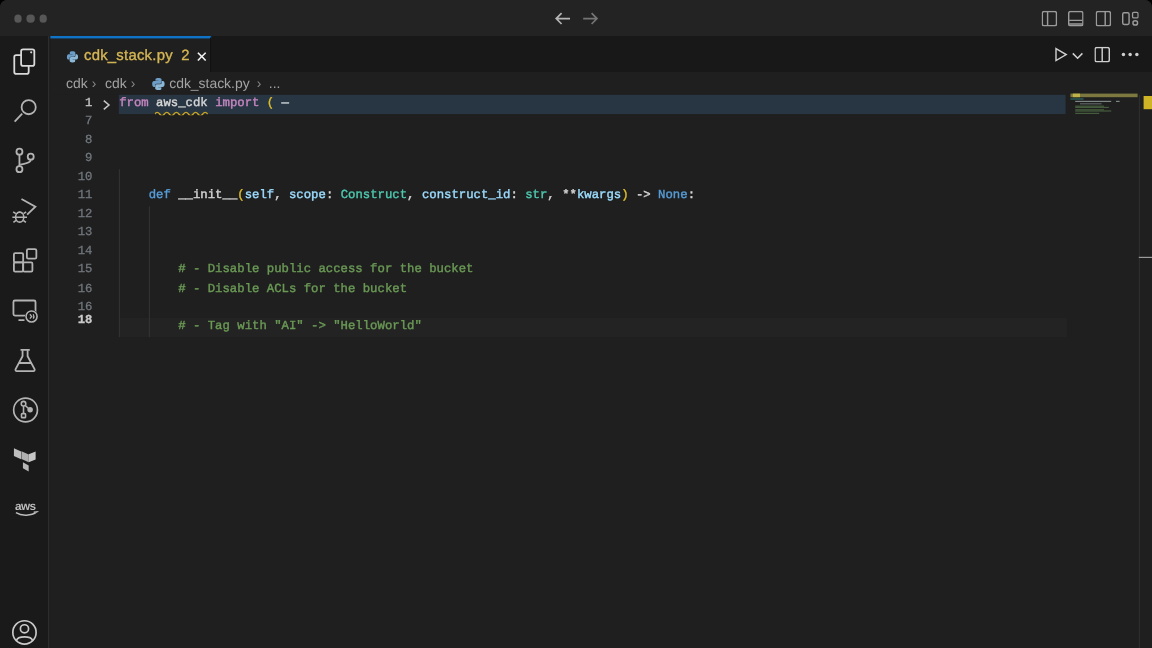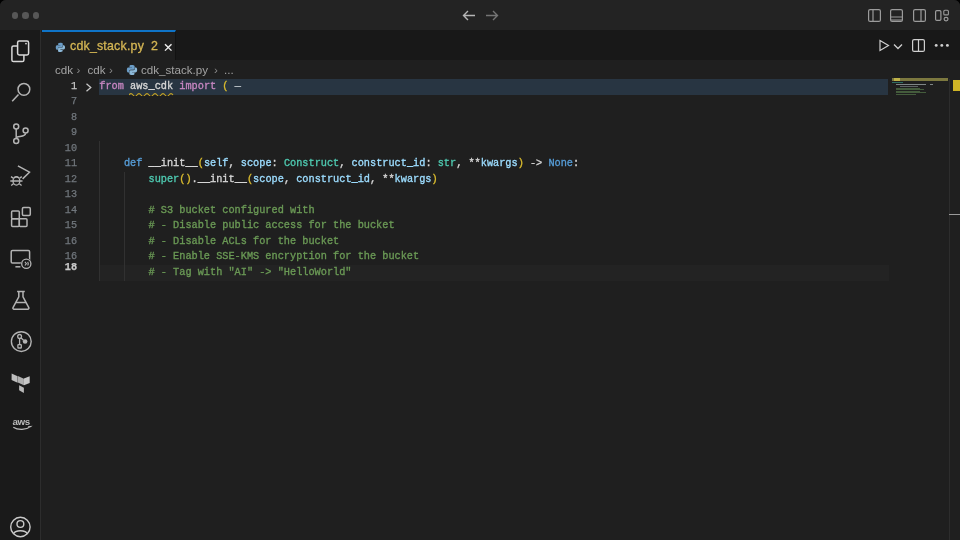--- a/index.html
+++ b/index.html
@@ -236,25 +236,22 @@
 
     <svg class="abs" style="left:42px; top:3.5px" width="9" height="9" viewBox="0 0 9 9">
       <path d="M2.5 0.8 L6.8 4.5 L2.5 8.2" fill="none" stroke="#c5c5c5" stroke-width="1.3"></path>
     </svg>
 
     <div class="iguide" style="left:57.3px; top:62px; height:139.5px;"></div>
     <div class="iguide" style="left:81.8px; top:93px; height:108.5px;"></div>
 
     <div class="codeline" style="top:0px"><span class="kw">from</span> <span class="wt">aws_cdk</span> <span class="kw">import</span> <span class="gold">(</span> <span style="color:#c3c9ce">—</span></div>
     <div class="codeline" style="top:77.3px">    <span class="kb">def</span> <span class="wt">__init__</span><span class="gold">(</span><span class="par">self</span><span class="wt">, </span><span class="par">scope</span><span class="wt">: </span><span class="cls">Construct</span><span class="wt">, </span><span class="par">construct_id</span><span class="wt">: </span><span class="cls">str</span><span class="wt">, **</span><span class="par">kwargs</span><span class="gold">)</span><span class="wt"> -&gt; </span><span class="kb">None</span><span class="wt">:</span></div>
-    <div class="codeline" style="top:92.76px">        <span class="cls">super</span><span class="gold">()</span><span class="wt">.__init__</span><span class="gold">(</span><span class="par">scope</span><span class="wt">, </span><span class="par">construct_id</span><span class="wt">, **</span><span class="par">kwargs</span><span class="gold">)</span></div>
-    <div class="codeline cmt" style="top:123.68px">        # S3 bucket configured with</div>
     <div class="codeline cmt" style="top:139.14px">        # - Disable public access for the bucket</div>
     <div class="codeline cmt" style="top:154.6px">        # - Disable ACLs for the bucket</div>
-    <div class="codeline cmt" style="top:170.06px">        # - Enable SSE-KMS encryption for the bucket</div>
     <div class="codeline cmt" style="top:185.52px">        # - Tag with "AI" -&gt; "HelloWorld"</div>
 
     <svg class="abs" style="left:86.5px; top:13px" width="45" height="4" viewBox="0 0 45 4">
       <path d="M0 3 Q 2 0.2 4 3 T 8 3 T 12 3 T 16 3 T 20 3 T 24 3 T 28 3 T 32 3 T 36 3 T 40 3 T 44 3" fill="none" stroke="#c8a524" stroke-width="1.1"></path>
     </svg>
 
     <div class="mmrow" style="left:850px; top:-0.6px; width:56.2px; height:3px; background:#7c783f;"></div>
     <div class="mmrow" style="left:852px; top:-0.6px; width:5.5px; height:3px; background:#bfb249;"></div>
     <div class="mmrow" style="left:850.3px; top:3.4px; width:10.7px; height:1px; background:#2e6b60;"></div>
     <div class="mmrow" style="left:854px; top:5.3px; width:30px; height:1.2px; background:#7f8686;"></div>

